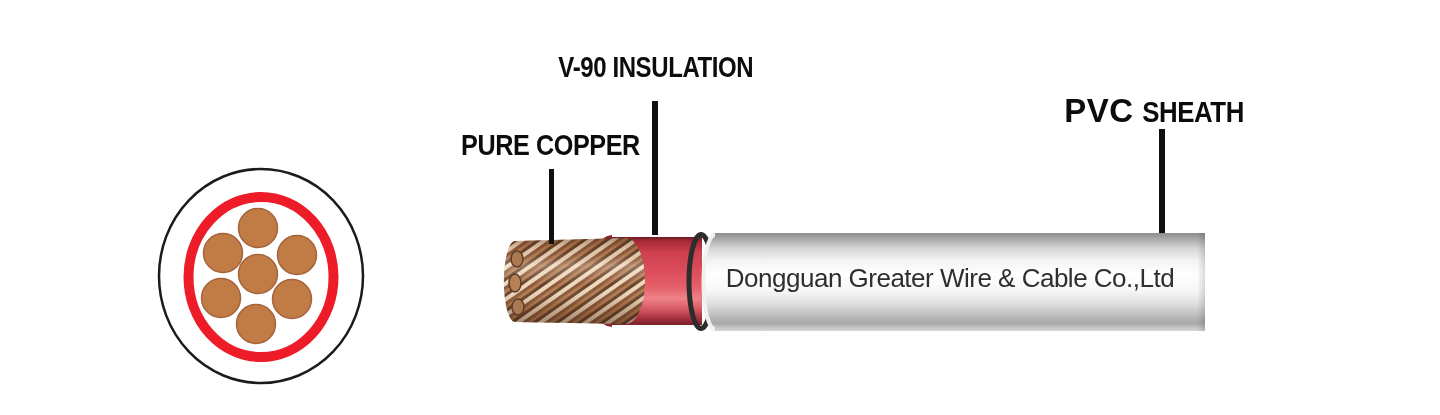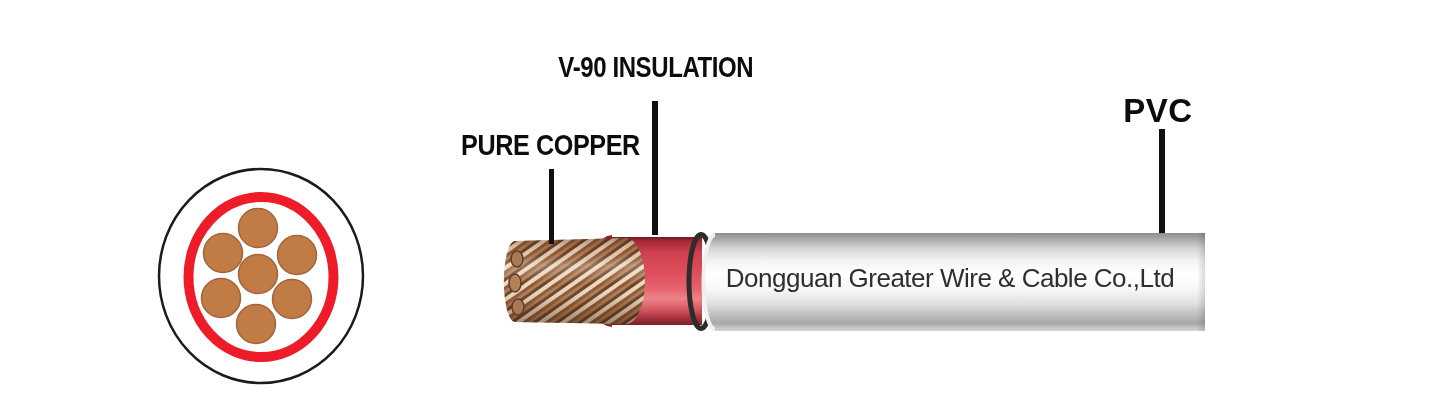--- a/index.html
+++ b/index.html
@@ -156,19 +156,20 @@
   <div class="cable-brand">Dongguan Greater Wire &amp; Cable Co.,Ltd</div>
 
   <div class="label label-copper">
     <span class="squish">PURE COPPER</span>
   </div>
   <div class="label label-insulation">
     <span class="squish">V-90 INSULATION</span>
   </div>
   <div class="label label-sheath">
     <span class="pvc">PVC</span>
+    <span class="sheath-word"><span class="squish">SHEATH</span></span>
   </div>
 
   <div class="leader leader-copper"></div>
   <div class="leader leader-insulation"></div>
   <div class="leader leader-sheath"></div>
 
 </div>
 
 </body></html>

